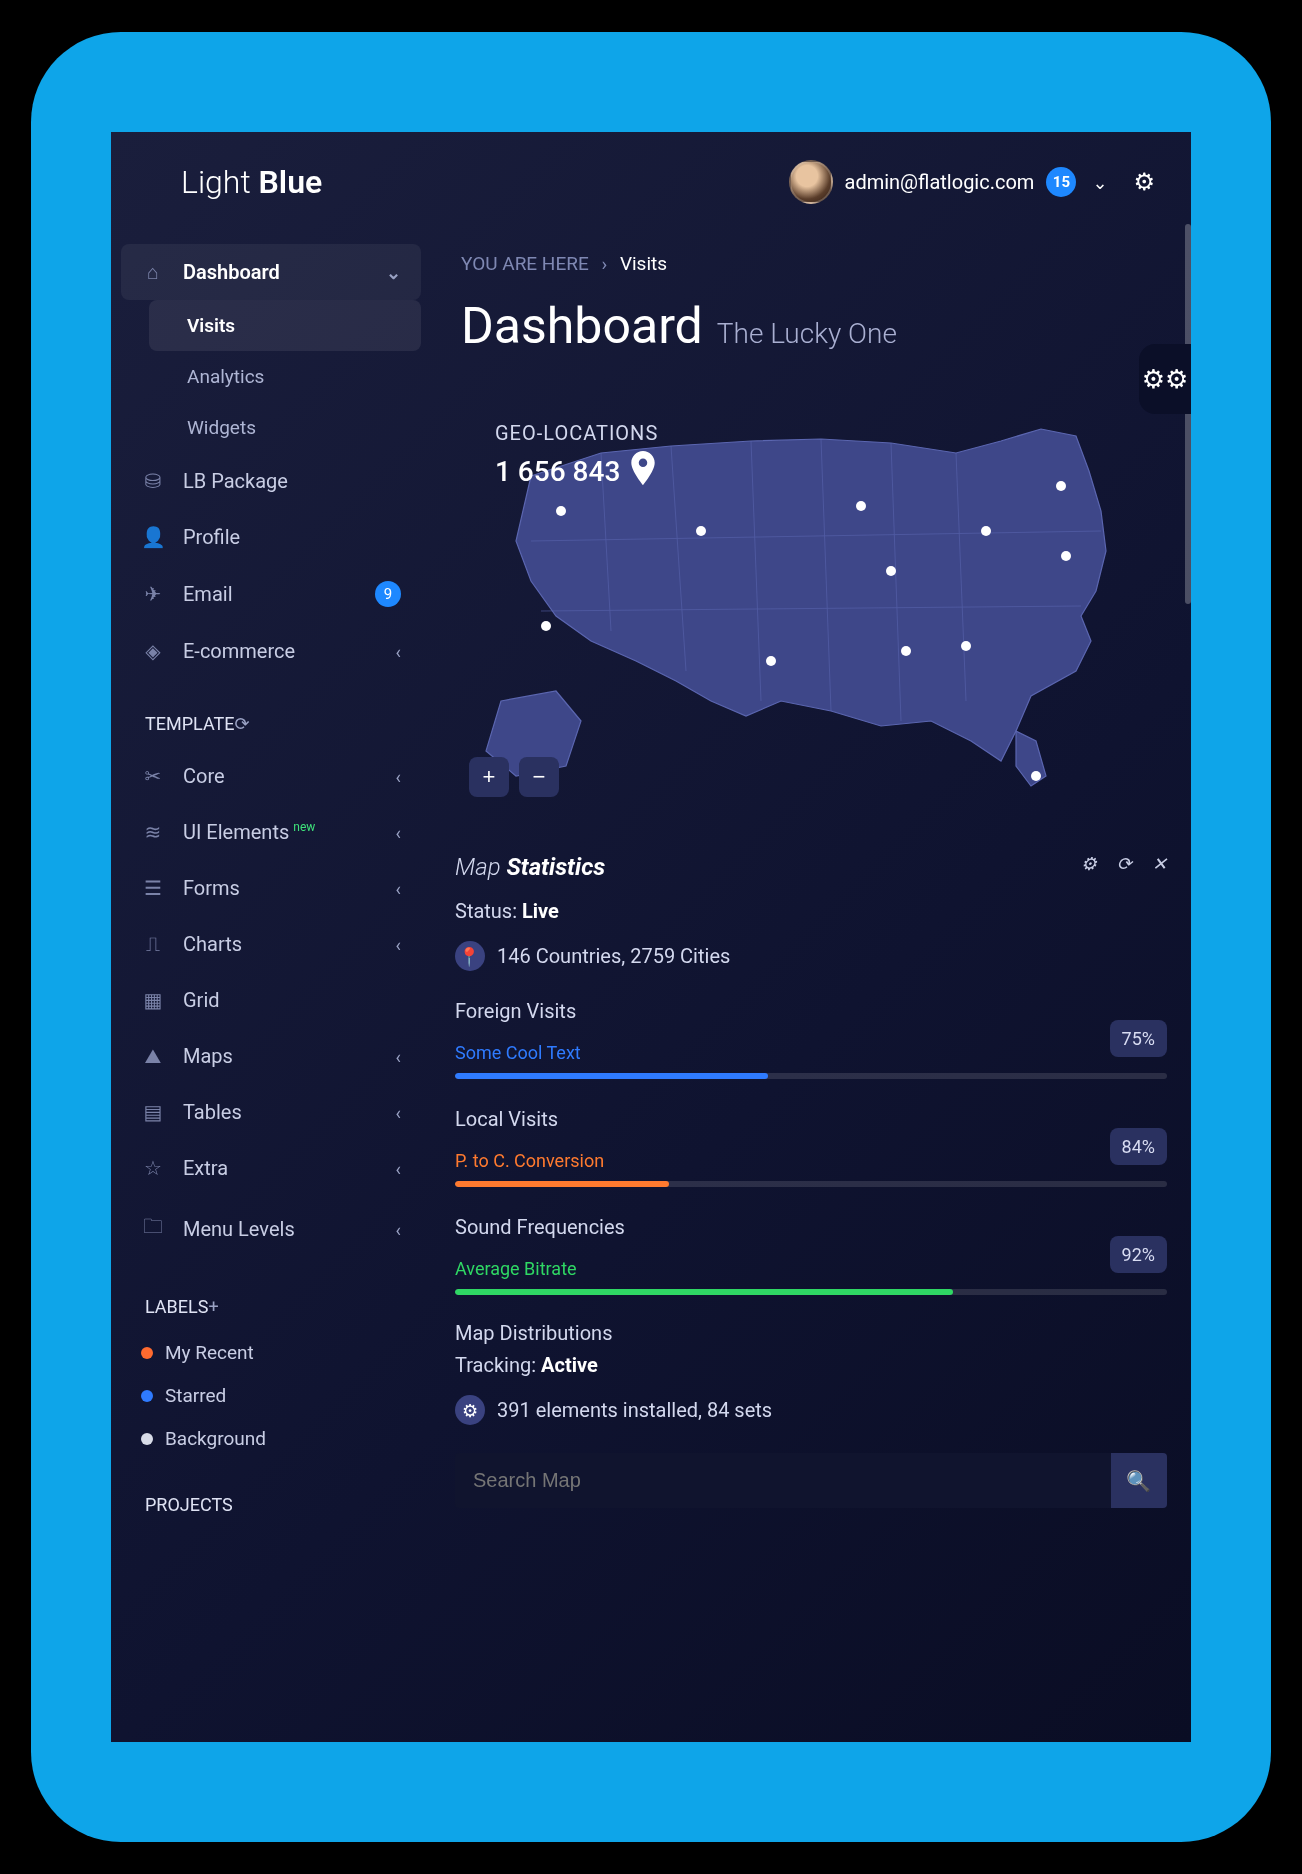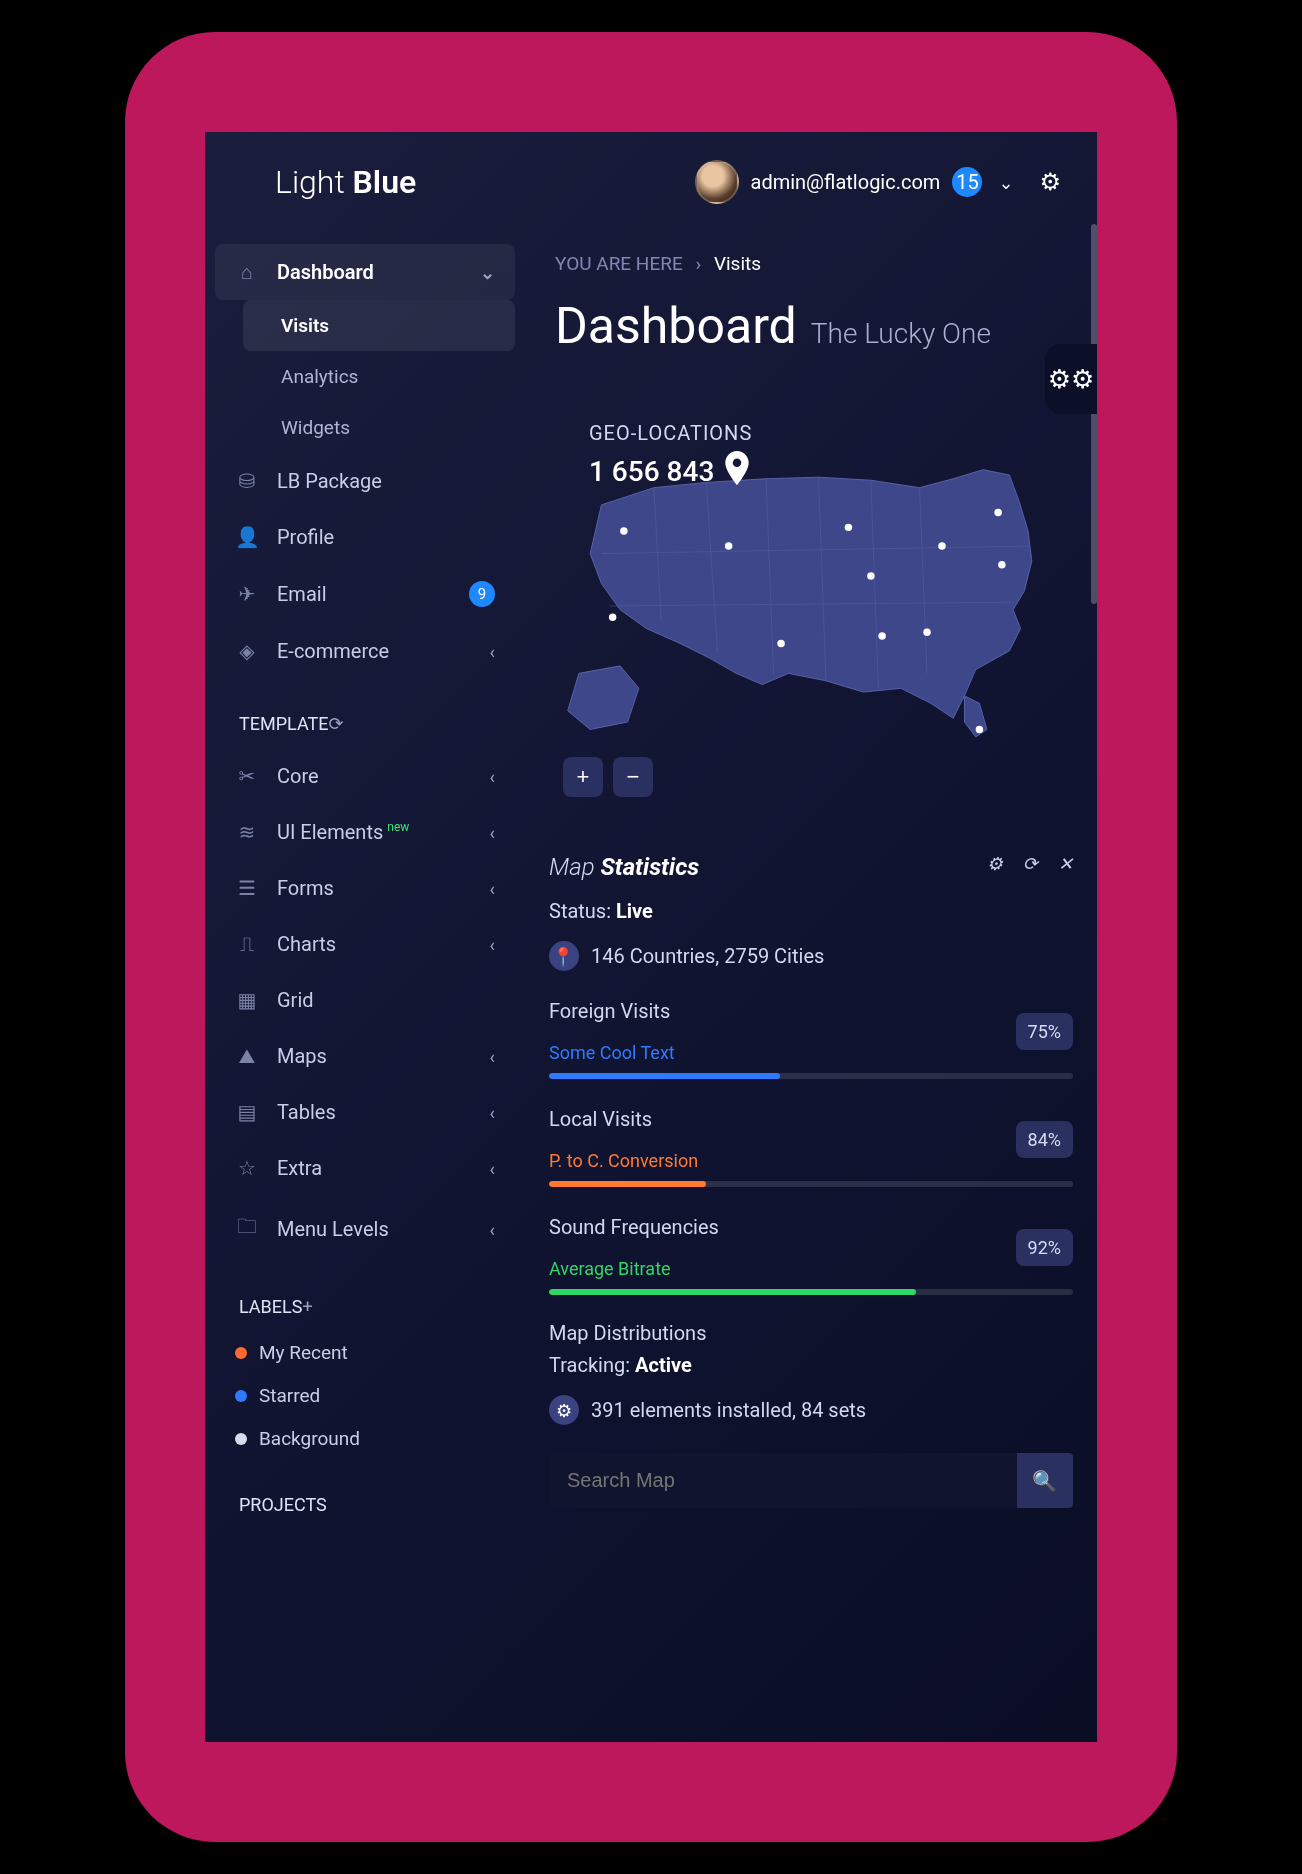--- a/index.html
+++ b/index.html
@@ -6,23 +6,23 @@
   body {
     font-family: -apple-system, BlinkMacSystemFont, "Segoe UI", Roboto, "Helvetica Neue", Arial, sans-serif;
     background: #000;
     width: 1302px;
     height: 1874px;
     display: flex;
     align-items: center;
     justify-content: center;
   }
   .device-frame {
-    width: 1052px;
+    width: 1240px;
     height: 1810px;
-    background: #be185d;
+    background: #0ea5e9;
     border-radius: 90px;
     padding: 100px 80px;
     box-shadow: 0 10px 40px rgba(0,0,0,0.5);
   }
   .app {
     width: 100%;
     height: 100%;
     background: linear-gradient(135deg, #1a1e3c 0%, #0f1330 60%, #0a0d24 100%);
     color: #c8cde4;
     display: flex;
@@ -43,21 +43,21 @@
   .header-right { display: flex; align-items: center; gap: 12px; }
   .avatar {
     width: 44px; height: 44px; border-radius: 50%;
     background: radial-gradient(circle at 40% 35%, #e8c4a0 0 30%, #5a3d2a 65%, #2a1810 100%);
     border: 2px solid rgba(255,255,255,0.2);
   }
   .user-email { font-size: 20px; color: #fff; }
   .badge-count {
     background: #1e88ff; color: #fff; border-radius: 50%;
     width: 30px; height: 30px; display: inline-flex; align-items: center; justify-content: center;
-    font-size: 20px; font-weight: 400;
+    font-size: 15px; font-weight: 700;
   }
   .chevron-down { color: #fff; font-size: 18px; padding: 4px; cursor: pointer; }
   .gear-header { color: #fff; font-size: 24px; margin-left: 10px; cursor: pointer; }
   
   .body { flex: 1; display: flex; overflow: hidden; }
   .sidebar { width: 320px; padding: 20px 10px 0 10px; overflow-y: auto; }
   .main { flex: 1; padding: 10px 24px 0 24px; overflow-y: auto; position: relative; }
   
   .settings-tab {
     position: absolute; right: 0; top: 120px;
@@ -132,21 +132,21 @@
   .panel-head { display: flex; align-items: flex-start; justify-content: space-between; padding: 6px 0 18px; font-style: italic; }
   .panel-title { font-size: 24px; color: #fff; }
   .panel-title .light { font-weight: 300; color: #d3d8ee; }
   .panel-actions { display: flex; gap: 20px; color: #c8cde4; }
   .panel-actions span { cursor: pointer; font-size: 18px; }
   .status-line { font-size: 20px; color: #d3d8ee; padding-bottom: 18px; }
   .status-line .bold { font-weight: 700; color: #fff; }
   .line-with-pin { display: flex; align-items: center; gap: 12px; font-size: 20px; color: #d3d8ee; padding-bottom: 22px; }
   .pin-circle { width: 30px; height: 30px; border-radius: 50%; background: #3a4280; display: inline-flex; align-items: center; justify-content: center; font-size: 18px; color: #fff; }
   .metric { padding: 6px 0 22px; }
-  .metric-top { display: flex; align-items: flex-start; justify-content: space-between; gap: 36px; }
+  .metric-top { display: flex; align-items: center; justify-content: space-between; gap: 36px; }
   .metric-titles { flex: 1; }
   .metric-name { font-size: 20px; color: #d3d8ee; }
   .metric-sub { font-size: 18px; margin-top: 19px; }
   .pct-badge {
     background: #2a3160; color: #d8dcf2; border-radius: 8px;
     padding: 8px 12px; font-size: 18px; margin-top: 14px;
   }
   .bar {
     height: 6px; background: rgba(255,255,255,0.12); border-radius: 3px; margin-top: 10px;
     overflow: hidden;

